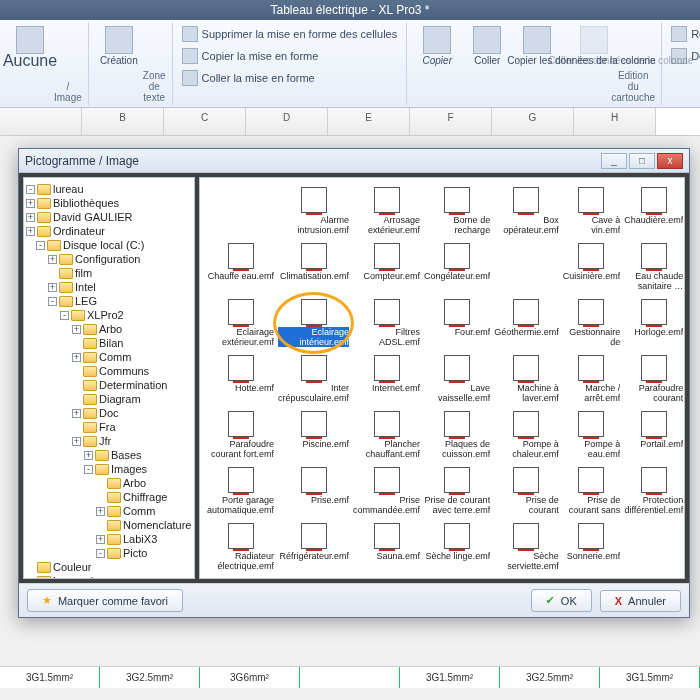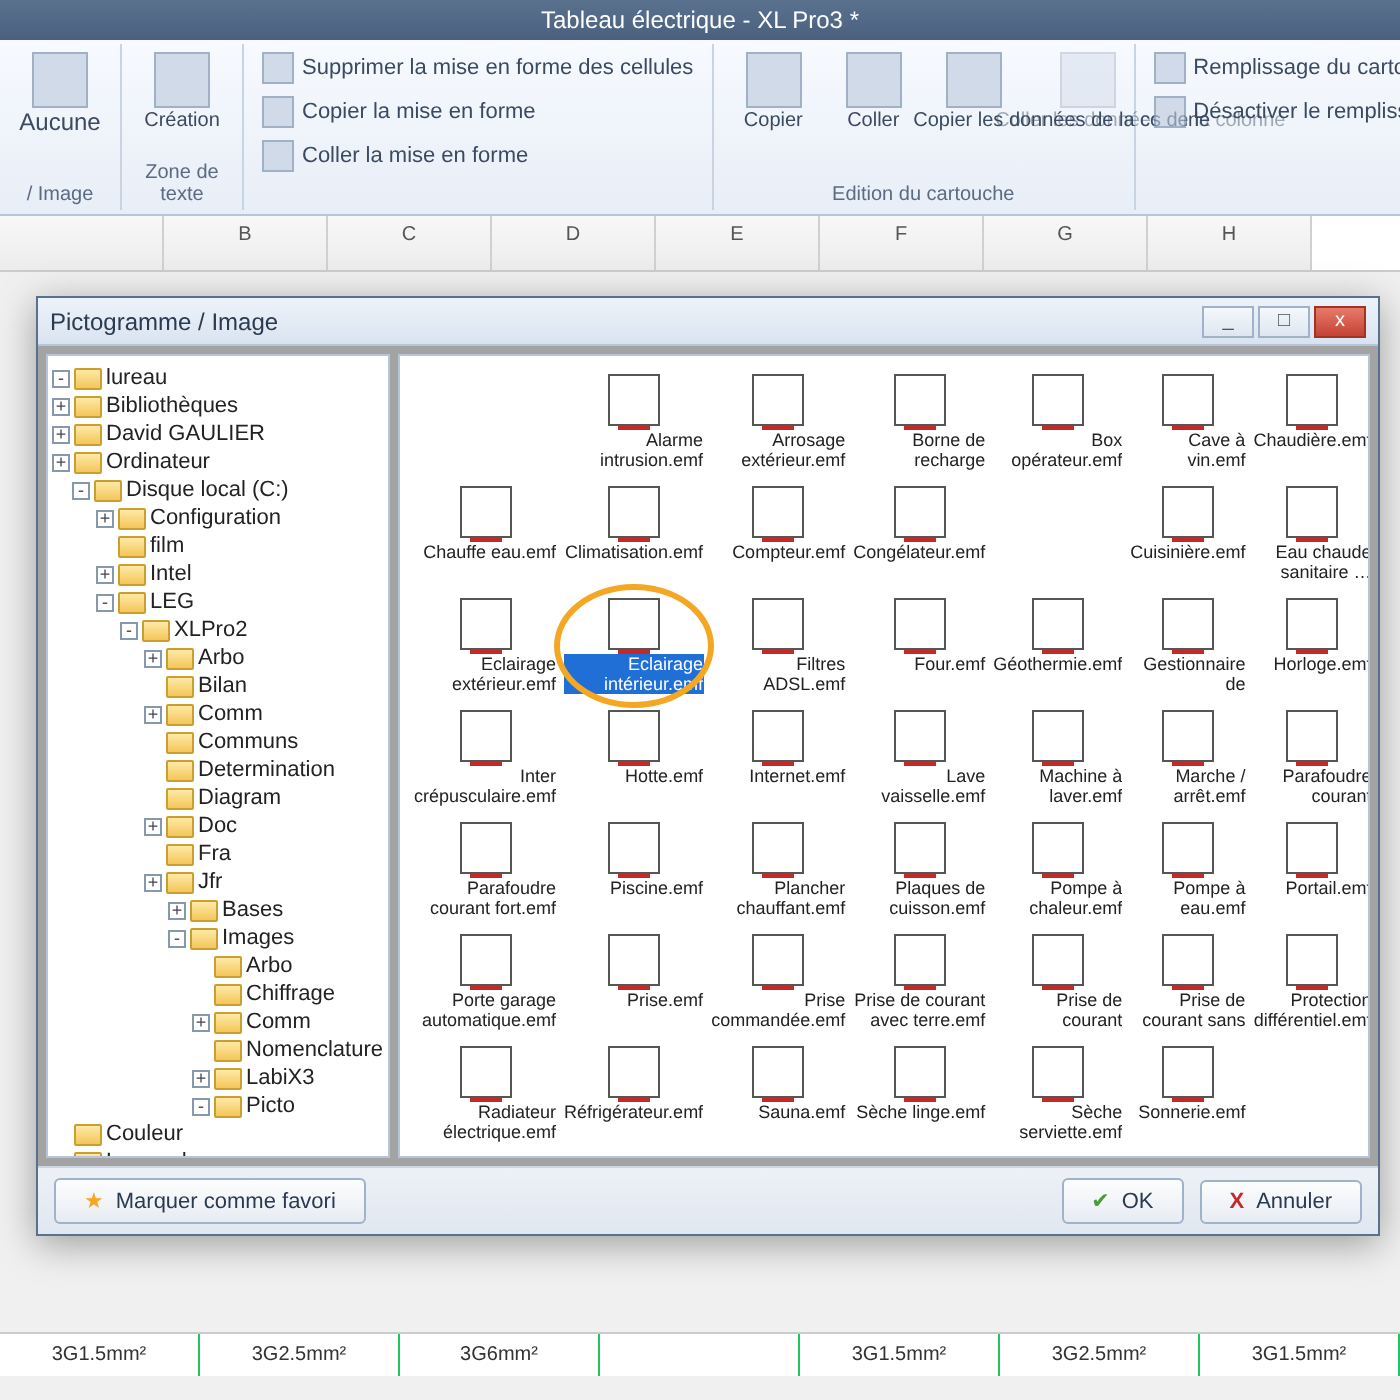--- a/index.html
+++ b/index.html
@@ -1,27 +1,27 @@
 <!DOCTYPE html>
 <html><head>
 <meta charset="utf-8">
 <style>
 *{box-sizing:border-box;margin:0;padding:0;font-family:"Segoe UI",Tahoma,sans-serif;font-size:11px}
 body{background:#f0f0f0;width:700px;height:700px;overflow:hidden;position:relative}
 .titlebar{background:linear-gradient(#5a718e,#4a6080);height:20px;color:#fff;text-align:center;line-height:20px;font-size:12px}
 .ribbon{background:linear-gradient(#f7faff,#e8eef7);border-bottom:1px solid #b7c5d9;height:88px;display:flex;padding:2px 0}
-.rgrp{border-right:1px solid #c9d4e3;padding:2px 6px;display:flex;flex-direction:column;justify-content:space-between}
+.rgrp{border-right:1px solid #c9d4e3;padding:2px 6px;display:flex;justify-content:space-between}
 .rgrp .lbl{color:#5a6b82;text-align:center;font-size:10px;margin-top:auto;padding-top:2px}
 .rbtn{display:flex;align-items:center;gap:4px;padding:2px 3px;color:#3a4a60;white-space:nowrap}
 .rbtn.big{flex-direction:column;width:48px;text-align:center;gap:2px}
 .ricon{width:16px;height:16px;background:#d0dae8;border:1px solid #a0b0c5;display:inline-block}
 .ricon.big{width:28px;height:28px}
 .sheet{background:#fff;height:28px;border-bottom:1px solid #ccc;display:flex}
 .colh{width:82px;border-right:1px solid #d0d0d0;text-align:center;line-height:20px;color:#555;background:linear-gradient(#f8f8f8,#ececec);font-size:10px}
-.dialog{position:absolute;left:18px;top:148px;width:672px;height:470px;background:#a3a3a3;border:1px solid #5a718e;box-shadow:0 4px 18px rgba(0,0,0,.35)}
+.dialog{position:absolute;left:18px;top:148px;width:672px;height:470px;background:#404040;border:1px solid #5a718e;box-shadow:0 4px 18px rgba(0,0,0,.35)}
 .dlgtitle{background:linear-gradient(#eef3fa,#d9e3f0);height:24px;display:flex;align-items:center;padding:0 6px;border-bottom:1px solid #b7c5d9}
 .dlgtitle .t{flex:1;color:#2a3a50;font-size:12px}
 .wbtn{width:26px;height:16px;background:linear-gradient(#f5f8fc,#dde6f1);border:1px solid #9fb2c9;margin-left:2px;text-align:center;line-height:13px;font-size:10px;color:#455}
 .wbtn.close{background:linear-gradient(#e87a6a,#c34335);color:#fff;border-color:#a03325}
 .dlgbody{display:flex;height:410px}
 .tree{width:172px;background:#fff;border:1px solid #b7c5d9;margin:4px;overflow:auto;padding:4px 2px}
 .tn{white-space:nowrap;padding:1px 0;color:#222;display:flex;align-items:center;gap:2px}
 .tn .exp{width:9px;height:9px;border:1px solid #8898ac;text-align:center;line-height:7px;font-size:9px;color:#445;background:#fff}
 .tn .fold{width:14px;height:11px;background:linear-gradient(#ffe9a8,#f4c55a);border:1px solid #c9a030;border-radius:1px}
 .d1{padding-left:10px}.d2{padding-left:22px}.d3{padding-left:34px}.d4{padding-left:46px}.d5{padding-left:58px}.d6{padding-left:70px}
@@ -43,21 +43,21 @@
 </head>
 <body>
 
 <div class="titlebar">Tableau électrique - XL Pro3 *</div>
 
 <div class="ribbon" id="ribbon">
     <div class="rgrp">
       <div style="display: flex; gap: 2px; flex-direction: row;">
         <div class="rbtn big">
           <span class="ricon big"></span>
-          <span style="font-size: 12px; line-height: 10px; max-width: 60px; overflow-wrap: break-word;">Aucune</span>
+          <span style="font-size: 16px; line-height: 10px; max-width: 60px; overflow-wrap: break-word;">Aucune</span>
         </div>
       </div>
       <div class="lbl">/ Image</div>
     </div>
     <div class="rgrp">
       <div style="display: flex; gap: 2px; flex-direction: row;">
         <div class="rbtn big">
           <span class="ricon big"></span>
           <span style="font-size: 10px; line-height: 10px; max-width: 60px; overflow-wrap: break-word;">Création</span>
         </div>
@@ -78,21 +78,21 @@
           <span class="ricon"></span>
           <span>Coller la mise en forme</span>
         </div>
       </div>
       <div class="lbl"></div>
     </div>
     <div class="rgrp">
       <div style="display: flex; gap: 2px; flex-direction: row;">
         <div class="rbtn big">
           <span class="ricon big"></span>
-          <span style="font-size: 10px; line-height: 10px; max-width: 60px; overflow-wrap: break-word;">Copier</span>
+          <span style="font-size: 10px; line-height: 10px; max-width: 60px; overflow-wrap: break-word; font-style: italic;">Copier</span>
         </div>
         <div class="rbtn big">
           <span class="ricon big"></span>
           <span style="font-size: 10px; line-height: 10px; max-width: 60px; overflow-wrap: break-word;">Coller</span>
         </div>
         <div class="rbtn big">
           <span class="ricon big"></span>
           <span style="font-size: 10px; line-height: 10px; max-width: 60px; overflow-wrap: break-word;">Copier les données de la colonne</span>
         </div>
         <div class="rbtn big" style="opacity: 0.45; align-items: flex-end;">
@@ -358,25 +358,25 @@
           <div class="item">
             <div class="ic"></div>
             <div class="nm">Gestionnaire de chauffage.emf</div>
           </div>
           <div class="item">
             <div class="ic"></div>
             <div class="nm">Horloge.emf</div>
           </div>
           <div class="item">
             <div class="ic"></div>
+            <div class="nm">Hotte.emf</div>
+          </div>
+          <div class="item">
+            <div class="ic"></div>
             <div class="nm">Inter crépusculaire.emf</div>
-          </div>
-          <div class="item">
-            <div class="ic"></div>
-            <div class="nm">Hotte.emf</div>
           </div>
           <div class="item">
             <div class="ic"></div>
             <div class="nm">Internet.emf</div>
           </div>
           <div class="item">
             <div class="ic"></div>
             <div class="nm">Lave vaisselle.emf</div>
           </div>
           <div class="item">

